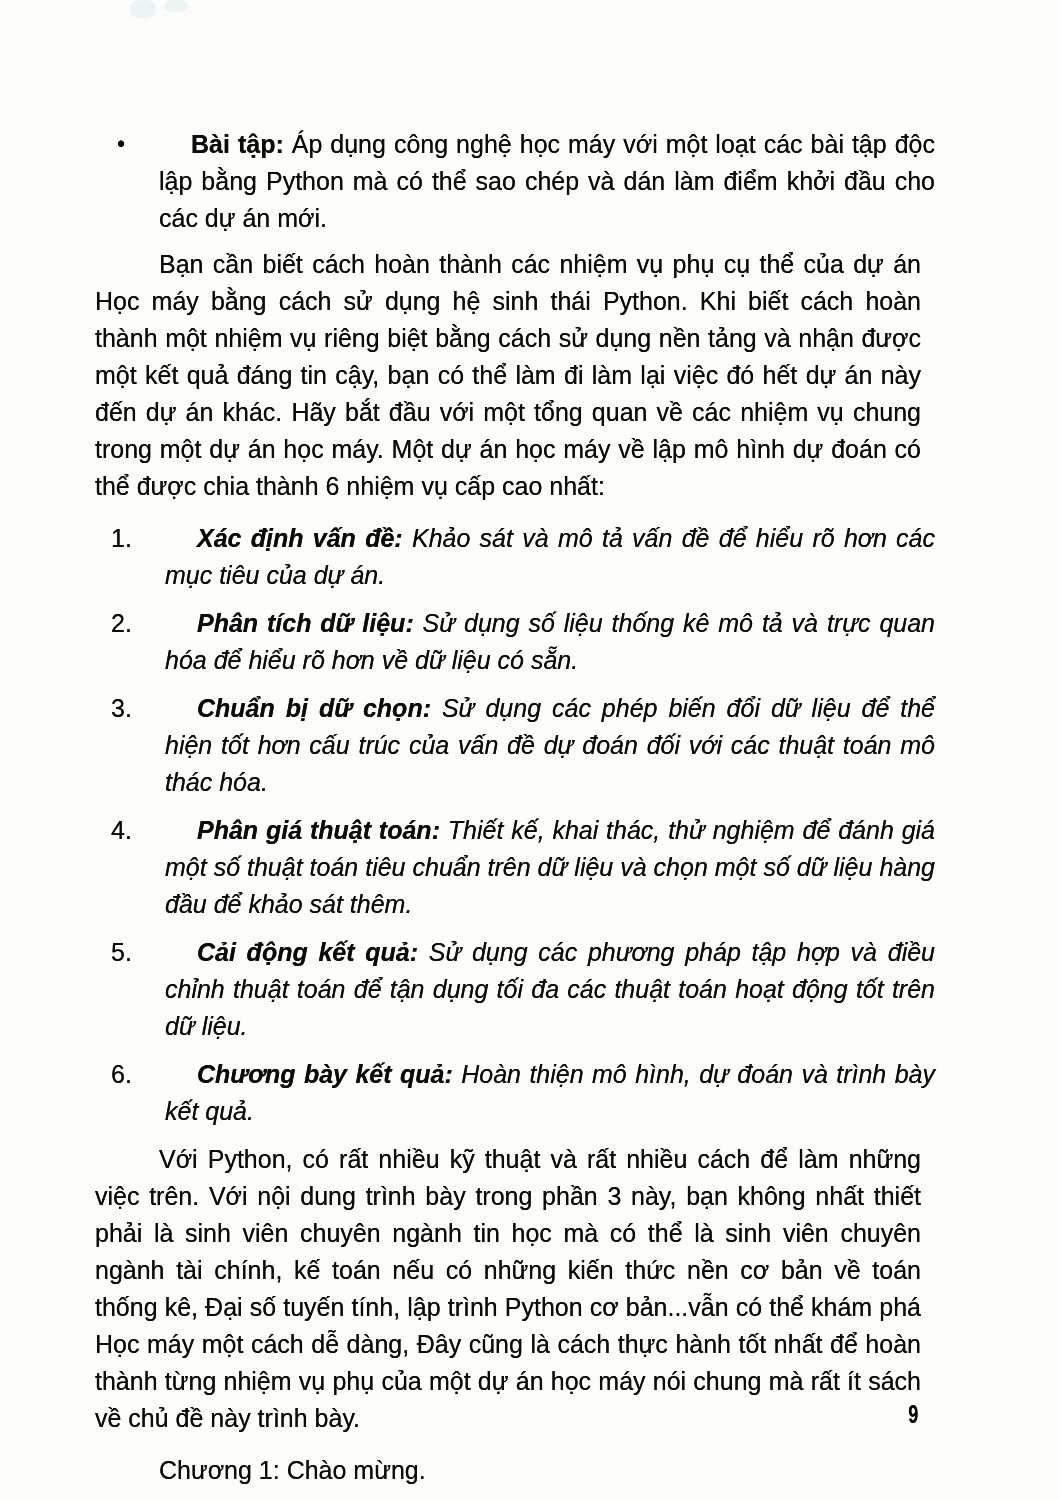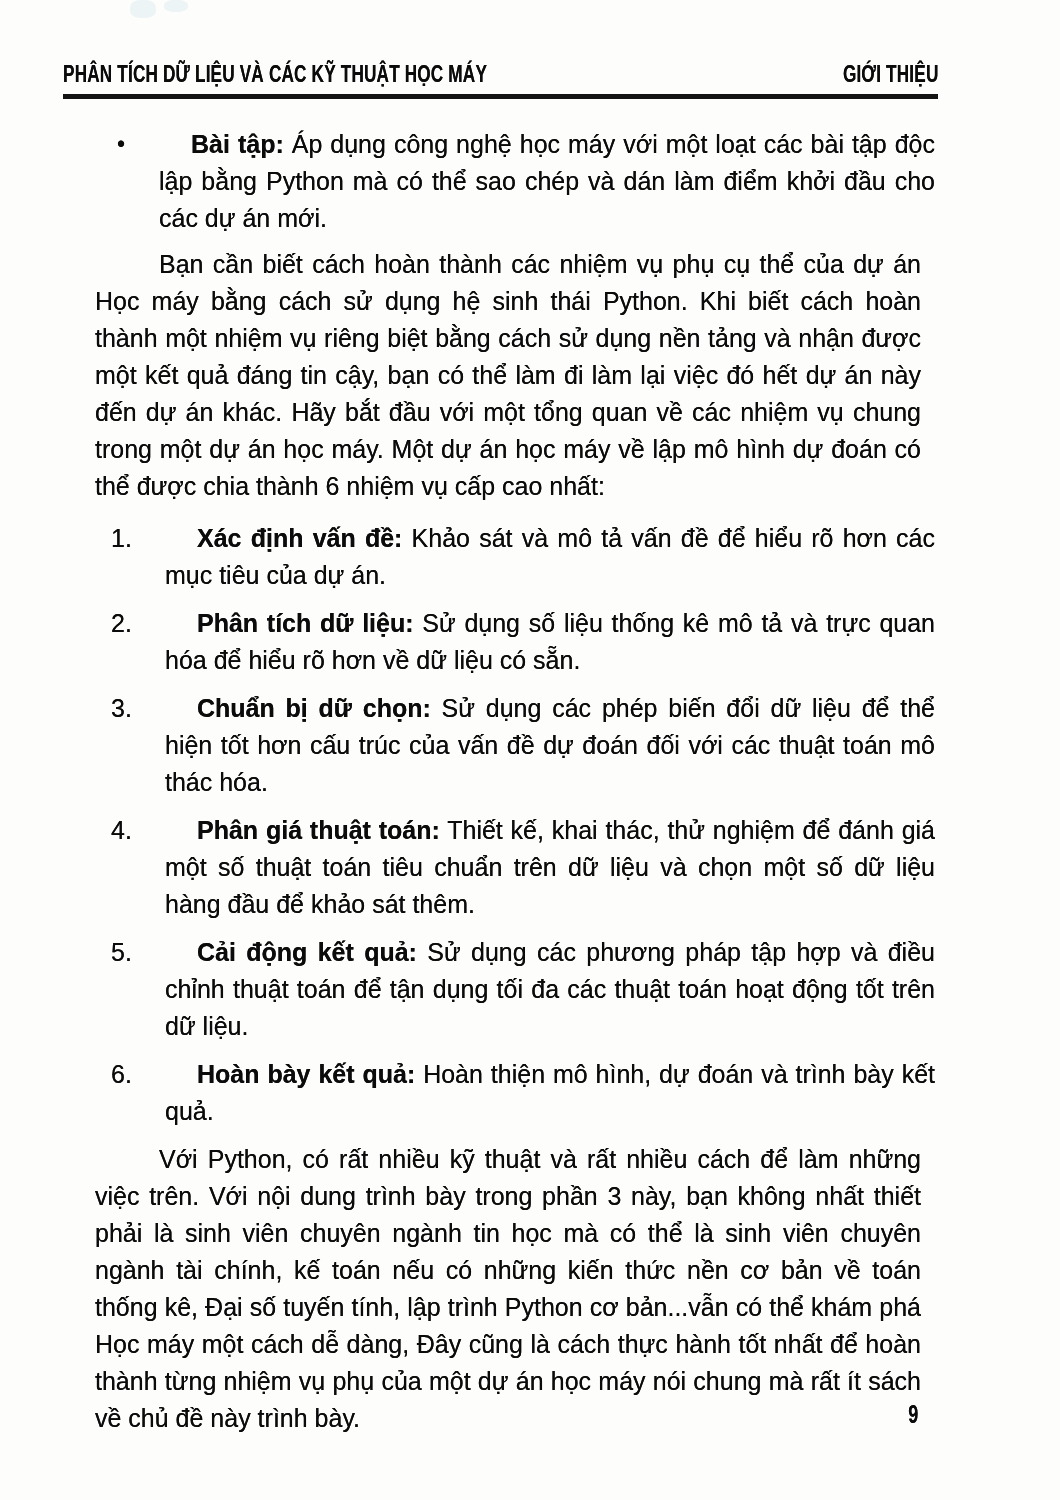--- a/index.html
+++ b/index.html
@@ -48,43 +48,39 @@
 
   .bullet-item{display:flex;margin-bottom:9px;}
   .bullet-item .dot{width:64px;padding-left:22px;box-sizing:border-box;font-size:23px;}
   .bullet-item .btxt{flex:1;}
 
   .para{margin:0 14px 15px 0;text-indent:64px;}
 
   .tasks{margin:6px 0 2px 0;}
   .task{display:flex;margin-bottom:11px;}
   .task .num{width:70px;padding-left:16px;box-sizing:border-box;}
-  .task .ttxt{flex:1;}
+  .task .ttxt{flex:1;font-style:italic;}
 
   .short-line{margin:10px 0 0 64px;line-height:37px;}
   .short-line.first{margin-top:16px;}
 
   .page-number{
     position:absolute;right:142px;top:1400px;
     font-weight:bold;font-size:22px;
     transform:scaleX(0.82) scaleY(1.15);transform-origin:right top;
   }
 </style>
 </head>
 <body>
 
 <div class="page">
 
   <div class="smudge a"></div>
   <div class="smudge b"></div>
 
-  <div class="running-header">
-    <span class="h-left">PHÂN TÍCH DỮ LIỆU VÀ CÁC KỸ THUẬT HỌC MÁY</span>
-    <span class="h-right">GIỚI THIỆU</span>
-  </div>
 
   <div class="content">
 
     <div class="bullet-item">
       <span class="dot">•</span>
       <span class="btxt jt"><b>Bài tập:</b><span> Áp dụng công nghệ học máy với một loạt các bài tập độc lập bằng Python mà có thể sao chép và dán làm điểm khởi đầu cho các dự án mới.</span></span>
     </div>
 
     <p class="para jt">Bạn cần biết cách hoàn thành các nhiệm vụ phụ cụ thể của dự án Học máy bằng cách sử dụng hệ sinh thái Python. Khi biết cách hoàn thành một nhiệm vụ riêng biệt bằng cách sử dụng nền tảng và nhận được một kết quả đáng tin cậy, bạn có thể làm đi làm lại việc đó hết dự án này đến dự án khác. Hãy bắt đầu với một tổng quan về các nhiệm vụ chung trong một dự án học máy. Một dự án học máy về lập mô hình dự đoán có thể được chia thành 6 nhiệm vụ cấp cao nhất:</p>
 
@@ -110,25 +106,26 @@
         <span class="ttxt jt"><b>Phân giá thuật toán:</b><span> Thiết kế, khai thác, thử nghiệm để đánh giá một số thuật toán tiêu chuẩn trên dữ liệu và chọn một số dữ liệu hàng đầu để khảo sát thêm.</span></span>
       </div>
 
       <div class="task">
         <span class="num">5.</span>
         <span class="ttxt jt"><b>Cải động kết quả:</b><span> Sử dụng các phương pháp tập hợp và điều chỉnh thuật toán để tận dụng tối đa các thuật toán hoạt động tốt trên dữ liệu.</span></span>
       </div>
 
       <div class="task">
         <span class="num">6.</span>
-        <span class="ttxt jt"><b>Hoàn bày kết quả:</b><span> Hoàn thiện mô hình, dự đoán và trình bày kết quả.</span></span>
+        <span class="ttxt jt"><b>Chương bày kết quả:</b><span> Hoàn thiện mô hình, dự đoán và trình bày kết quả.</span></span>
       </div>
 
     </div>
 
     <p class="para jt">Với Python, có rất nhiều kỹ thuật và rất nhiều cách để làm những việc trên. Với nội dung trình bày trong phần 3 này, bạn không nhất thiết phải là sinh viên chuyên ngành tin học mà có thể là sinh viên chuyên ngành tài chính, kế toán nếu có những kiến thức nền cơ bản về toán thống kê, Đại số tuyến tính, lập trình Python cơ bản...vẫn có thể khám phá Học máy một cách dễ dàng, Đây cũng là cách thực hành tốt nhất để hoàn thành từng nhiệm vụ phụ của một dự án học máy nói chung mà rất ít sách về chủ đề này trình bày.</p>
 
+    <div class="short-line">Chương 1: Chào mừng.</div>
 
   </div>
 
   <div class="page-number">9</div>
 
 </div>
 
 </body></html>

